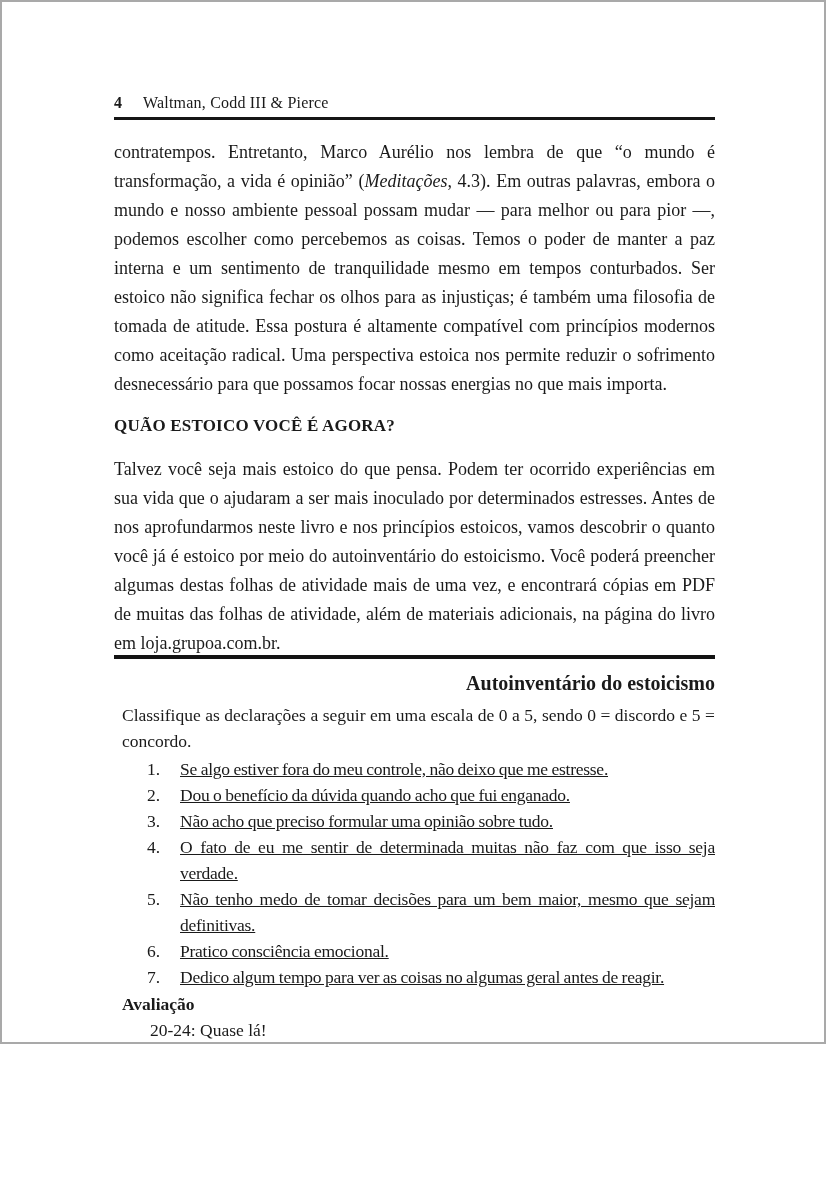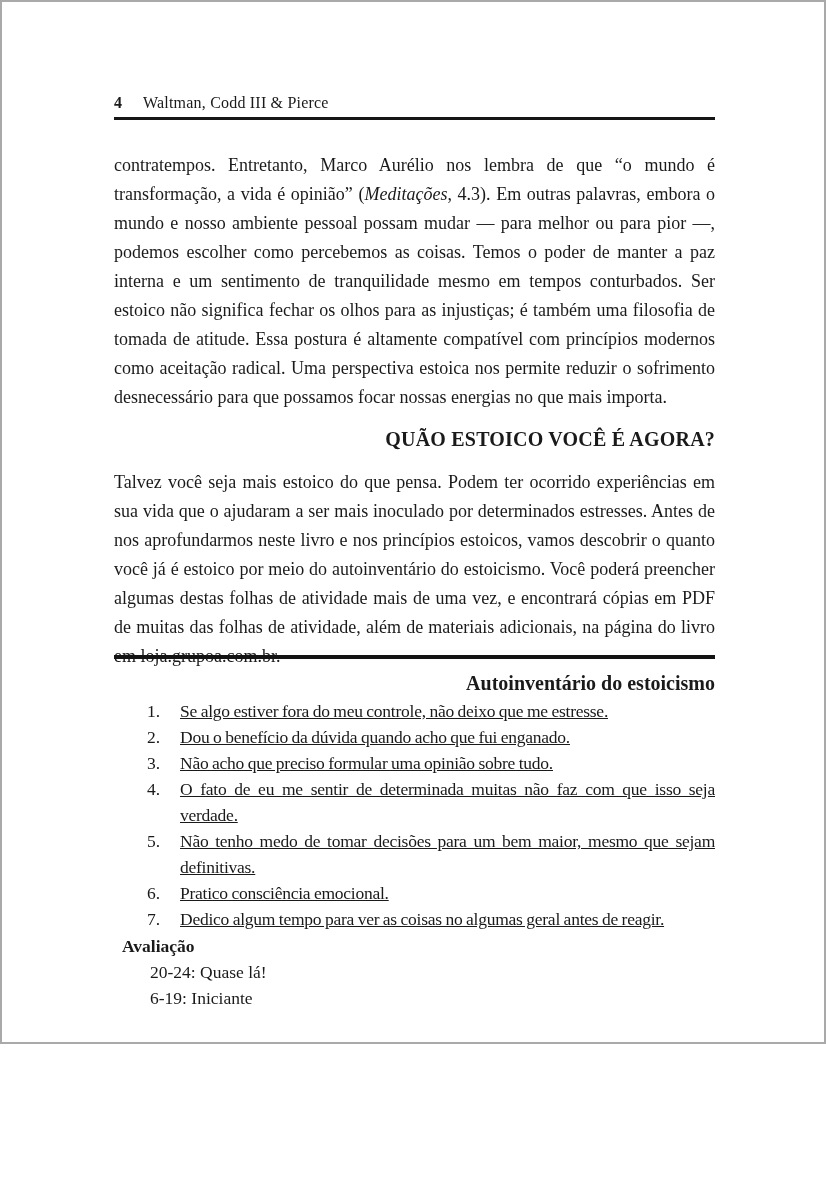--- a/index.html
+++ b/index.html
@@ -18,26 +18,26 @@
     font-size:16px; line-height:19px;
   }
   .page-num { font-weight:bold; margin-right:21px; }
   .running-title { letter-spacing:0.2px; }
 
   
   .body-par {
     font-size:18px; line-height:29px; text-align:justify;
     hyphens:auto; -webkit-hyphens:auto;
   }
-  .par1 { margin-top:31px; }
+  .par1 { margin-top:18px; }
   .body-par em { font-style:italic; }
 
   .section-heading {
-    margin-top:13px; font-size:20px; font-weight:bold;
-    letter-spacing:0.2px; line-height:28px;text-align:right;
+    margin-top:13px; font-size:17px; font-weight:bold;
+    letter-spacing:0.2px; line-height:28px;
   }
   .par2 { margin-top:15px; }
 
   
   .worksheet { position:absolute; left:112px; width:601px; top:653px; }
   .thick-rule { height:4px; background:#131313; }
   .bottom-rule { position:absolute; left:112px; width:601px; top:1093px; height:4px; background:#131313; }
 
   .ws-title {
     margin-top:11px; text-align:right;
@@ -72,20 +72,21 @@
 
     <p class="body-par par2">Talvez você seja mais estoico do que pensa. Podem ter ocorrido experiências em sua vida que o ajudaram a ser mais inoculado por determinados estresses. Antes de nos aprofundarmos neste livro e nos princípios estoicos, vamos descobrir o quanto você já é estoico por meio do autoinventário do estoicismo. Você poderá preencher algumas destas folhas de atividade mais de uma vez, e encontrará cópias em PDF de muitas das folhas de atividade, além de materiais adicionais, na página do livro em loja.grupoa.com.br.</p>
 
   </div>
 
   <section class="worksheet">
     <div class="thick-rule"></div>
 
     <h2 class="ws-title">Autoinventário do estoicismo</h2>
 
+    <p class="ws-instructions">Classifique as declarações a seguir em uma escala de 0 a 5, sendo 0 = discordo e 5 = concordo.</p>
 
     <ol class="ws-list">
       <li class="ws-item">
         <span class="ws-num">1.</span>
         <span class="ws-text">Se algo estiver fora do meu controle, não deixo que me estresse.</span>
       </li>
       <li class="ws-item">
         <span class="ws-num">2.</span>
         <span class="ws-text">Dou o benefício da dúvida quando acho que fui enganado.</span>
       </li>

